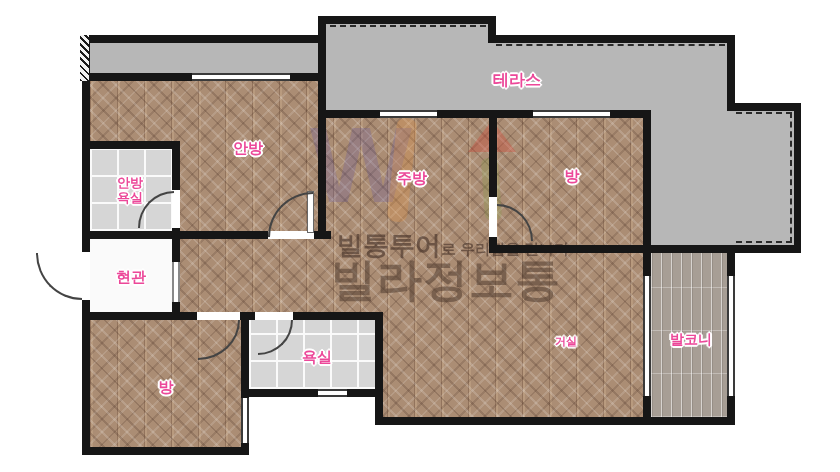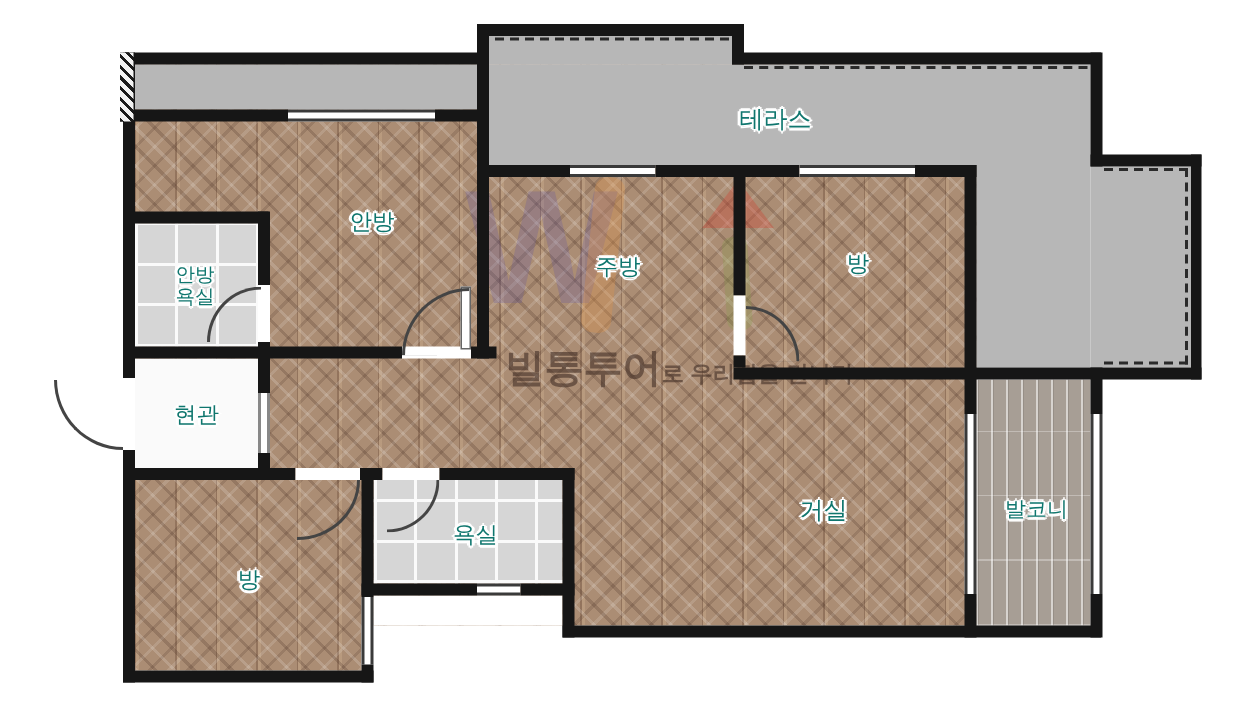--- a/index.html
+++ b/index.html
@@ -22,21 +22,21 @@
       repeating-linear-gradient(90deg, rgba(255,255,255,0.55) 0 1px, rgba(0,0,0,0.10) 1px 2px, rgba(0,0,0,0) 2px 10px),
       repeating-linear-gradient(0deg, rgba(255,255,255,0.30) 0 1px, rgba(0,0,0,0) 1px 43px);}
   .whitefloor{background:#fafafa;}
   .win{background:#fff;border-top:2px solid #3a3a3a;border-bottom:2px solid #3a3a3a;}
   .winv{background:#fff;border-left:2px solid #3a3a3a;border-right:2px solid #3a3a3a;}
   .gap{background:#fff;}
   .arc{border:0 solid #444;background:transparent;}
   .hatch{background:repeating-linear-gradient(45deg,#1a1a1a 0 2px,#f2f2f2 2px 5px);}
   .ticks{height:0;border-top:2px dashed #2a2a2a;}
   .ticksv{width:0;border-left:2px dashed #2a2a2a;}
-  .lbl{font-weight:normal;font-size:15px;color:#0f766e;white-space:nowrap;
+  .lbl{font-weight:bold;font-size:15px;color:#ec4899;white-space:nowrap;
        transform:translate(-50%,-50%);
        text-shadow:-2px 0 #fff,2px 0 #fff,0 -2px #fff,0 2px #fff,-1px -1px #fff,1px -1px #fff,-1px 1px #fff,1px 1px #fff,0 0 3px #fff;}
   .lbl2{text-align:center;line-height:1.15;font-size:13px;}
   .wm{color:rgba(70,50,40,0.62);white-space:nowrap;}
   .leaf{background:#fff;border:1px solid #666;}
 </style>
 </head>
 <body>
 
 <div id="plan">
@@ -55,20 +55,21 @@
   <div class="terrace" style="left:651px;top:110px;width:76px;height:135px;"></div>
   <div class="terrace" style="left:727px;top:111px;width:67px;height:134px;"></div>
 
   <div style="left:310px;top:102px;font-size:108px;font-weight:bold;color:rgba(95,85,165,0.25);">W</div>
   <div style="left:392px;top:118px;width:20px;height:104px;background:rgba(235,150,70,0.28);border-radius:8px;transform:rotate(6deg);"></div>
   <div style="left:468px;top:120px;width:0;height:0;border-left:24px solid transparent;border-right:24px solid transparent;border-bottom:32px solid rgba(210,65,50,0.33);"></div>
   <div style="left:483px;top:158px;width:17px;height:62px;background:rgba(135,155,75,0.30);border-radius:6px;transform:rotate(-4deg);"></div>
   <div class="wm" style="left:337px;top:228px;">
     <span style="font-weight:bold;font-size:26px;">빌통투어</span><span style="font-weight:bold;font-size:15px;">로 우리집을 만나다</span>
   </div>
+  <div class="wm" style="left:331px;top:250px;font-weight:bold;font-size:45px;letter-spacing:1px;color:rgba(80,60,48,0.55);">빌라정보통</div>
 
   <div class="wall" style="left:80px;top:35px;width:246px;height:8px;"></div>
   <div class="wall" style="left:318px;top:16px;width:178px;height:8px;"></div>
   <div class="wall" style="left:488px;top:35px;width:246px;height:8px;"></div>
 
   <div class="wall" style="left:80px;top:73px;width:112px;height:8px;"></div>
   <div class="win" style="left:192px;top:73px;width:98px;height:8px;"></div>
   <div class="wall" style="left:290px;top:73px;width:36px;height:8px;"></div>
 
   <div class="wall" style="left:318px;top:110px;width:62px;height:8px;"></div>
@@ -149,18 +150,18 @@
 
   <div class="lbl" style="left:517px;top:80px;font-size:16px;">테라스</div>
   <div class="lbl" style="left:248px;top:148px;">안방</div>
   <div class="lbl lbl2" style="left:130px;top:191px;">
     <span>안방</span><br>
     <span>욕실</span>
   </div>
   <div class="lbl" style="left:412px;top:178px;">주방</div>
   <div class="lbl" style="left:572px;top:176px;">방</div>
   <div class="lbl" style="left:131px;top:277px;">현관</div>
-  <div class="lbl" style="left:549px;top:341px;font-size:16px;">거실</div>
+  <div class="lbl" style="left:566px;top:341px;font-size:11px;">거실</div>
   <div class="lbl" style="left:691px;top:340px;font-size:14px;">발코니</div>
   <div class="lbl" style="left:317px;top:357px;">욕실</div>
   <div class="lbl" style="left:166px;top:387px;">방</div>
 
 </div>
 
 </body></html>

